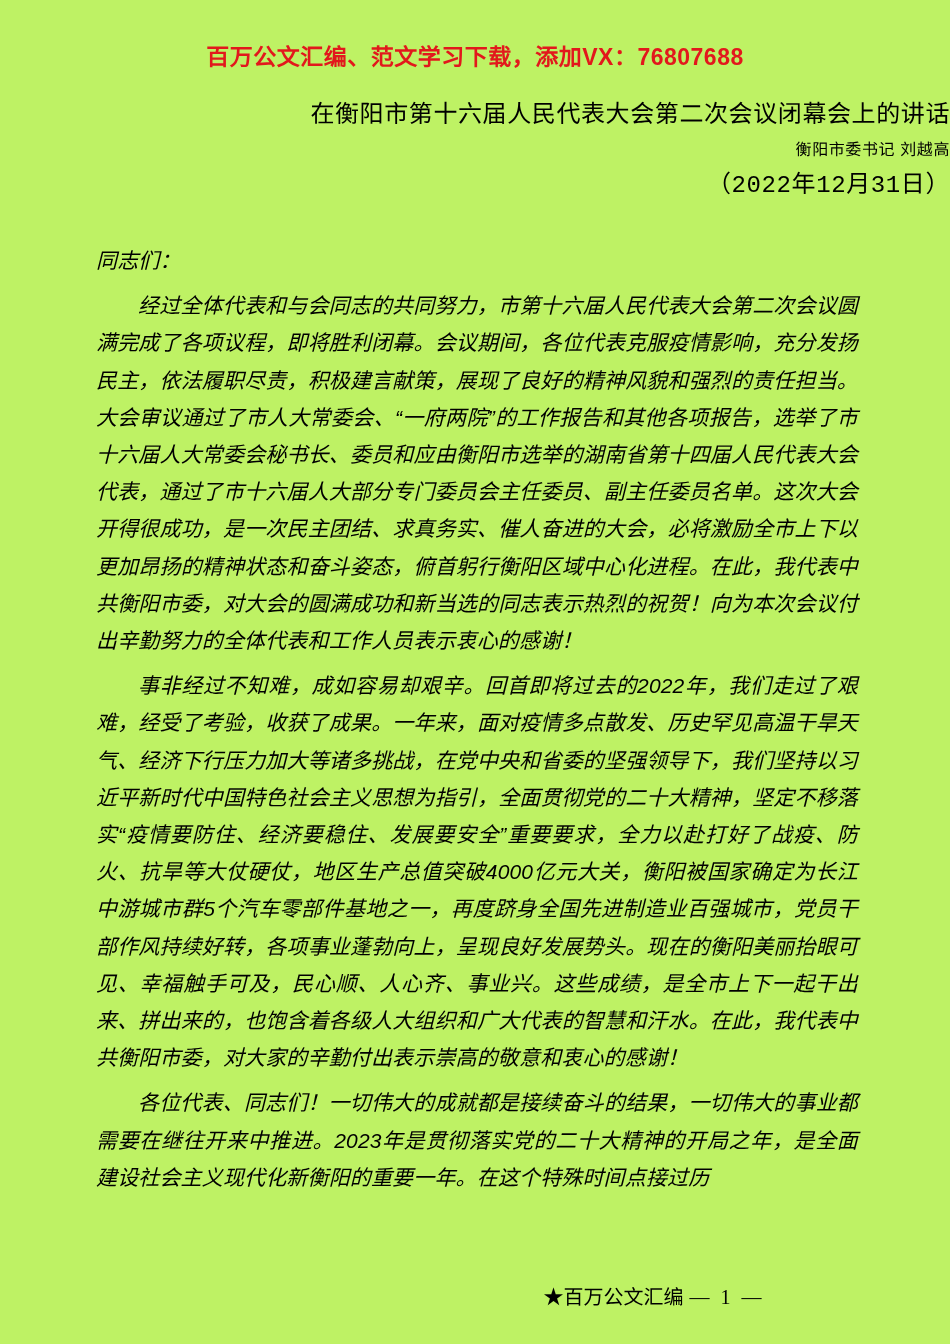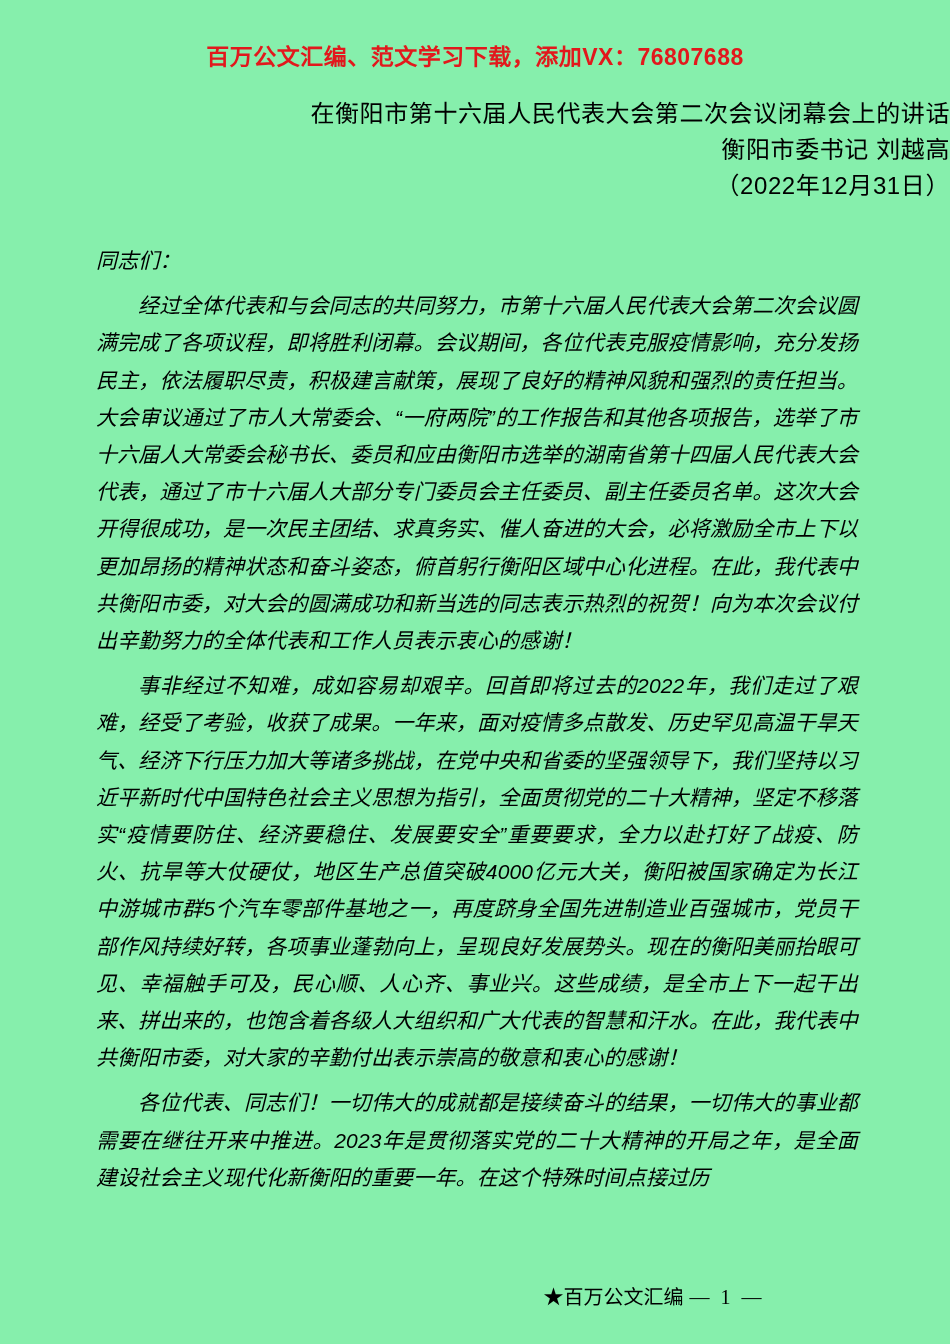--- a/index.html
+++ b/index.html
@@ -7,21 +7,21 @@
     margin: 0;
     padding: 0;
     background: #ffffff;
   }
 
   .page {
     position: relative;
     width: 950px;
     height: 1344px;
     margin: 0 auto;
-    background: #86efac;
+    background: #bef264;
     overflow: hidden;
     font-family: "Liberation Sans", "DejaVu Sans", sans-serif;
     color: #000000;
     box-sizing: border-box;
   }
 
   
   .promo-banner {
     position: absolute;
     top: 44px;
@@ -45,31 +45,32 @@
   }
 
   .doc-title {
     font-size: 24px;
     line-height: 36px;
     letter-spacing: 0.6px;
     white-space: nowrap;
   }
 
   .doc-author {
-    font-size: 24px;
+    font-size: 16px;
     line-height: 36px;
     letter-spacing: 0.6px;
     white-space: nowrap;
   }
 
   .doc-date {
     font-size: 24px;
     line-height: 36px;
     letter-spacing: 0.6px;
     white-space: nowrap;
+    font-family: Liberation Mono, monospace;
   }
 
   
   .body-text {
     position: absolute;
     top: 234px;
     left: 88px;
     width: 778px;
   }
 

